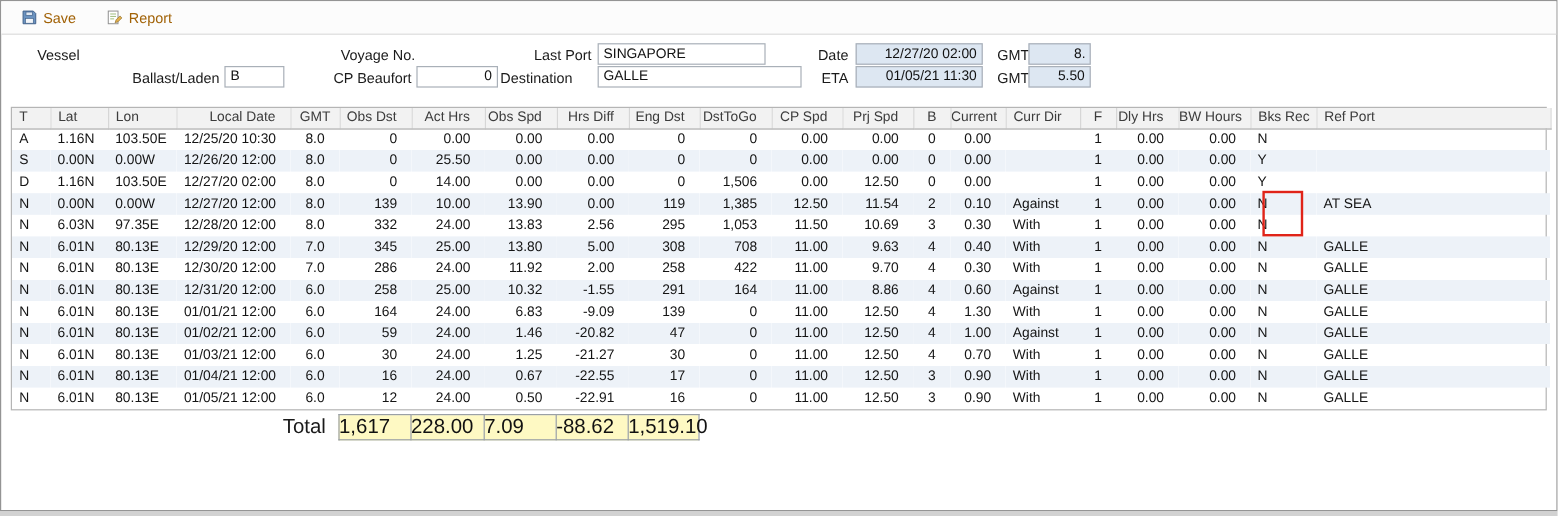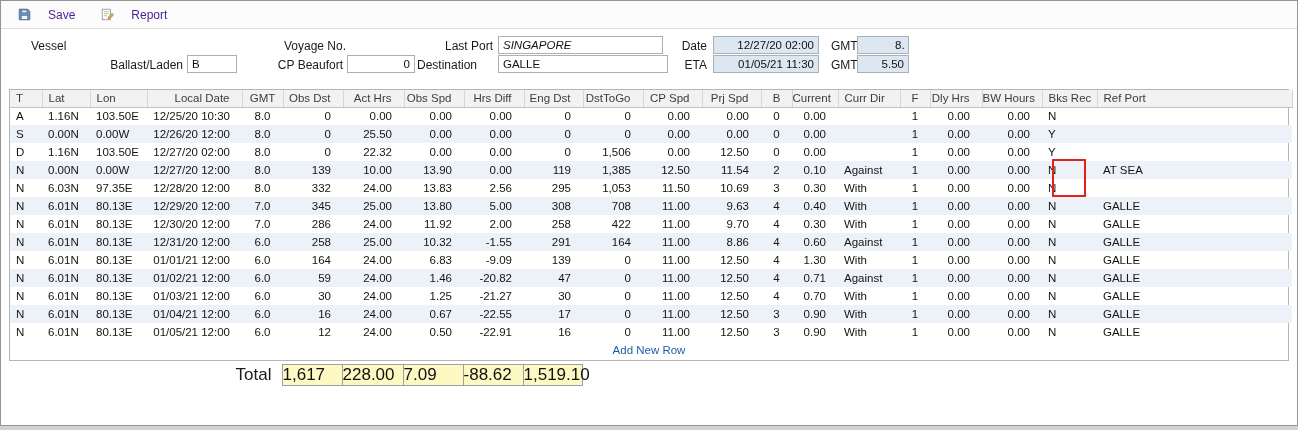--- a/index.html
+++ b/index.html
@@ -5,21 +5,21 @@
   * { box-sizing: border-box; margin: 0; padding: 0; }
   body { font-family: "Liberation Sans", sans-serif; background: #d2d2d2; width: 1298px; }
   .window { position: relative; width: 1298px; height: 426px; background: #fff; border: 1px solid #949494; overflow: hidden; }
 
   .titlebar { height: 40px; background: #000; color: #fff; display: flex; align-items: center; padding: 0 15px; }
   .titlebar .title { font-size: 15px; font-weight: bold; letter-spacing: .2px; }
   .win-controls { margin-left: auto; display: flex; align-items: center; gap: 36px; padding-right: 6px; }
   .win-btn { font-size: 14px; font-weight: bold; cursor: pointer; line-height: 1; }
 
   .toolbar { height: 28px; display: flex; align-items: center; gap: 26px; padding: 0 17px; background: #fcfcfc; border-bottom: 1px solid #dcdcdc; }
-  .tool-btn { display: flex; align-items: center; gap: 17px; font-size: 12px; color: #4c1d95; cursor: pointer; }
+  .tool-btn { display: flex; align-items: center; gap: 5px; font-size: 12px; color: #a16207; cursor: pointer; }
 
   .form-area { position: relative; height: 60px; font-size: 12px; color: #1a1a1a; }
   .f-label { position: absolute; white-space: nowrap; }
   .t-right { text-align: right; }
   .f-input { position: absolute; height: 18px; border: 1px solid #a9b0b8; background: #fff; font: 11.5px "Liberation Sans", sans-serif; padding: 0 4px; color: #111; }
   .f-blue { background: #dde7f2; }
 
   .table-wrap { position: relative; margin: 0 8px; border: 1px solid #b5b5b5; background: #fff; }
   table.grid { table-layout: fixed; width: 1280px; border-collapse: collapse; font-size: 11.5px; color: #141414; }
   table.grid thead th { height: 17px; background: #f2f2f2; font-weight: normal; color: #3c3c3c; border-right: 1px solid #d6d6d6; border-bottom: 1px solid #c2c2c2; overflow: hidden; white-space: nowrap; }
@@ -65,21 +65,21 @@
   <div class="form-area">
     <span class="f-label" style="left:30px; top:10px;">Vessel</span>
     <span class="f-label t-right" style="left:96px; top:29px; width:86px;">Ballast/Laden</span>
     <input class="f-input" style="left: 186px; top: 26px; width: 50px;" value="B">
 
     <span class="f-label" style="left:283px; top:10px;">Voyage No.</span>
     <span class="f-label t-right" style="left:268px; top:29px; width:74px;">CP Beaufort</span>
     <input class="f-input t-right" style="left: 346px; top: 26px; width: 68px;" value="0">
 
     <span class="f-label t-right" style="left:400px; top:10px; width:92px;">Last Port</span>
-    <input class="f-input" style="left: 497px; top: 7px; width: 165px; font-style: italic;" value="SINGAPORE">
+    <input class="f-input" style="left: 497px; top: 7px; width: 140px;" value="SINGAPORE">
     <span class="f-label t-right" style="left:400px; top:29px; width:92px;text-align:center;">Destination</span>
     <input class="f-input" style="left: 497px; top: 26px; width: 170px;" value="GALLE">
 
     <span class="f-label t-right" style="left:645px; top:10px; width:61px;">Date</span>
     <input class="f-input f-blue t-right" style="left: 712px; top: 7px; width: 106px;" value="12/27/20 02:00">
     <span class="f-label t-right" style="left:645px; top:29px; width:61px;">ETA</span>
     <input class="f-input f-blue t-right" style="left: 712px; top: 26px; width: 106px;" value="01/05/21 11:30">
 
     <span class="f-label" style="left:830px; top:10px;">GMT</span>
     <input class="f-input f-blue t-right" style="left: 856px; top: 7px; width: 52px; padding-left: 37px;" value="8.00">
@@ -184,21 +184,21 @@
             <td class="a-l">Y</td>
             <td class="a-l"></td>
           </tr>
           <tr>
             <td class="a-l">D</td>
             <td class="a-l">1.16N</td>
             <td class="a-l">103.50E</td>
             <td class="a-r">12/27/20 02:00</td>
             <td class="a-c">8.0</td>
             <td class="a-r">0</td>
-            <td class="a-r">22.32</td>
+            <td class="a-r">14.00</td>
             <td class="a-r">0.00</td>
             <td class="a-r">0.00</td>
             <td class="a-r">0</td>
             <td class="a-r">1,506</td>
             <td class="a-r">0.00</td>
             <td class="a-r">12.50</td>
             <td class="a-c">0</td>
             <td class="a-r">0.00</td>
             <td class="a-l"></td>
             <td class="a-c">1</td>
@@ -353,21 +353,21 @@
             <td class="a-c">6.0</td>
             <td class="a-r">59</td>
             <td class="a-r">24.00</td>
             <td class="a-r">1.46</td>
             <td class="a-r">-20.82</td>
             <td class="a-r">47</td>
             <td class="a-r">0</td>
             <td class="a-r">11.00</td>
             <td class="a-r">12.50</td>
             <td class="a-c">4</td>
-            <td class="a-r">0.71</td>
+            <td class="a-r">1.00</td>
             <td class="a-l">Against</td>
             <td class="a-c">1</td>
             <td class="a-r">0.00</td>
             <td class="a-r">0.00</td>
             <td class="a-l">N</td>
             <td class="a-l">GALLE</td>
           </tr>
           <tr>
             <td class="a-l">N</td>
             <td class="a-l">6.01N</td>
@@ -432,21 +432,20 @@
             <td class="a-r">0.90</td>
             <td class="a-l">With</td>
             <td class="a-c">1</td>
             <td class="a-r">0.00</td>
             <td class="a-r">0.00</td>
             <td class="a-l">N</td>
             <td class="a-l">GALLE</td>
           </tr>
         </tbody>
     </table>
-    <div class="add-row">Add New Row</div>
   </div>
 
   <table class="totals">
     <colgroup>
         <col style="width: 32px;">
         <col style="width: 48px;">
         <col style="width: 57px;">
         <col style="width: 95px;">
         <col style="width: 41px;">
         <col style="width: 60px;">

